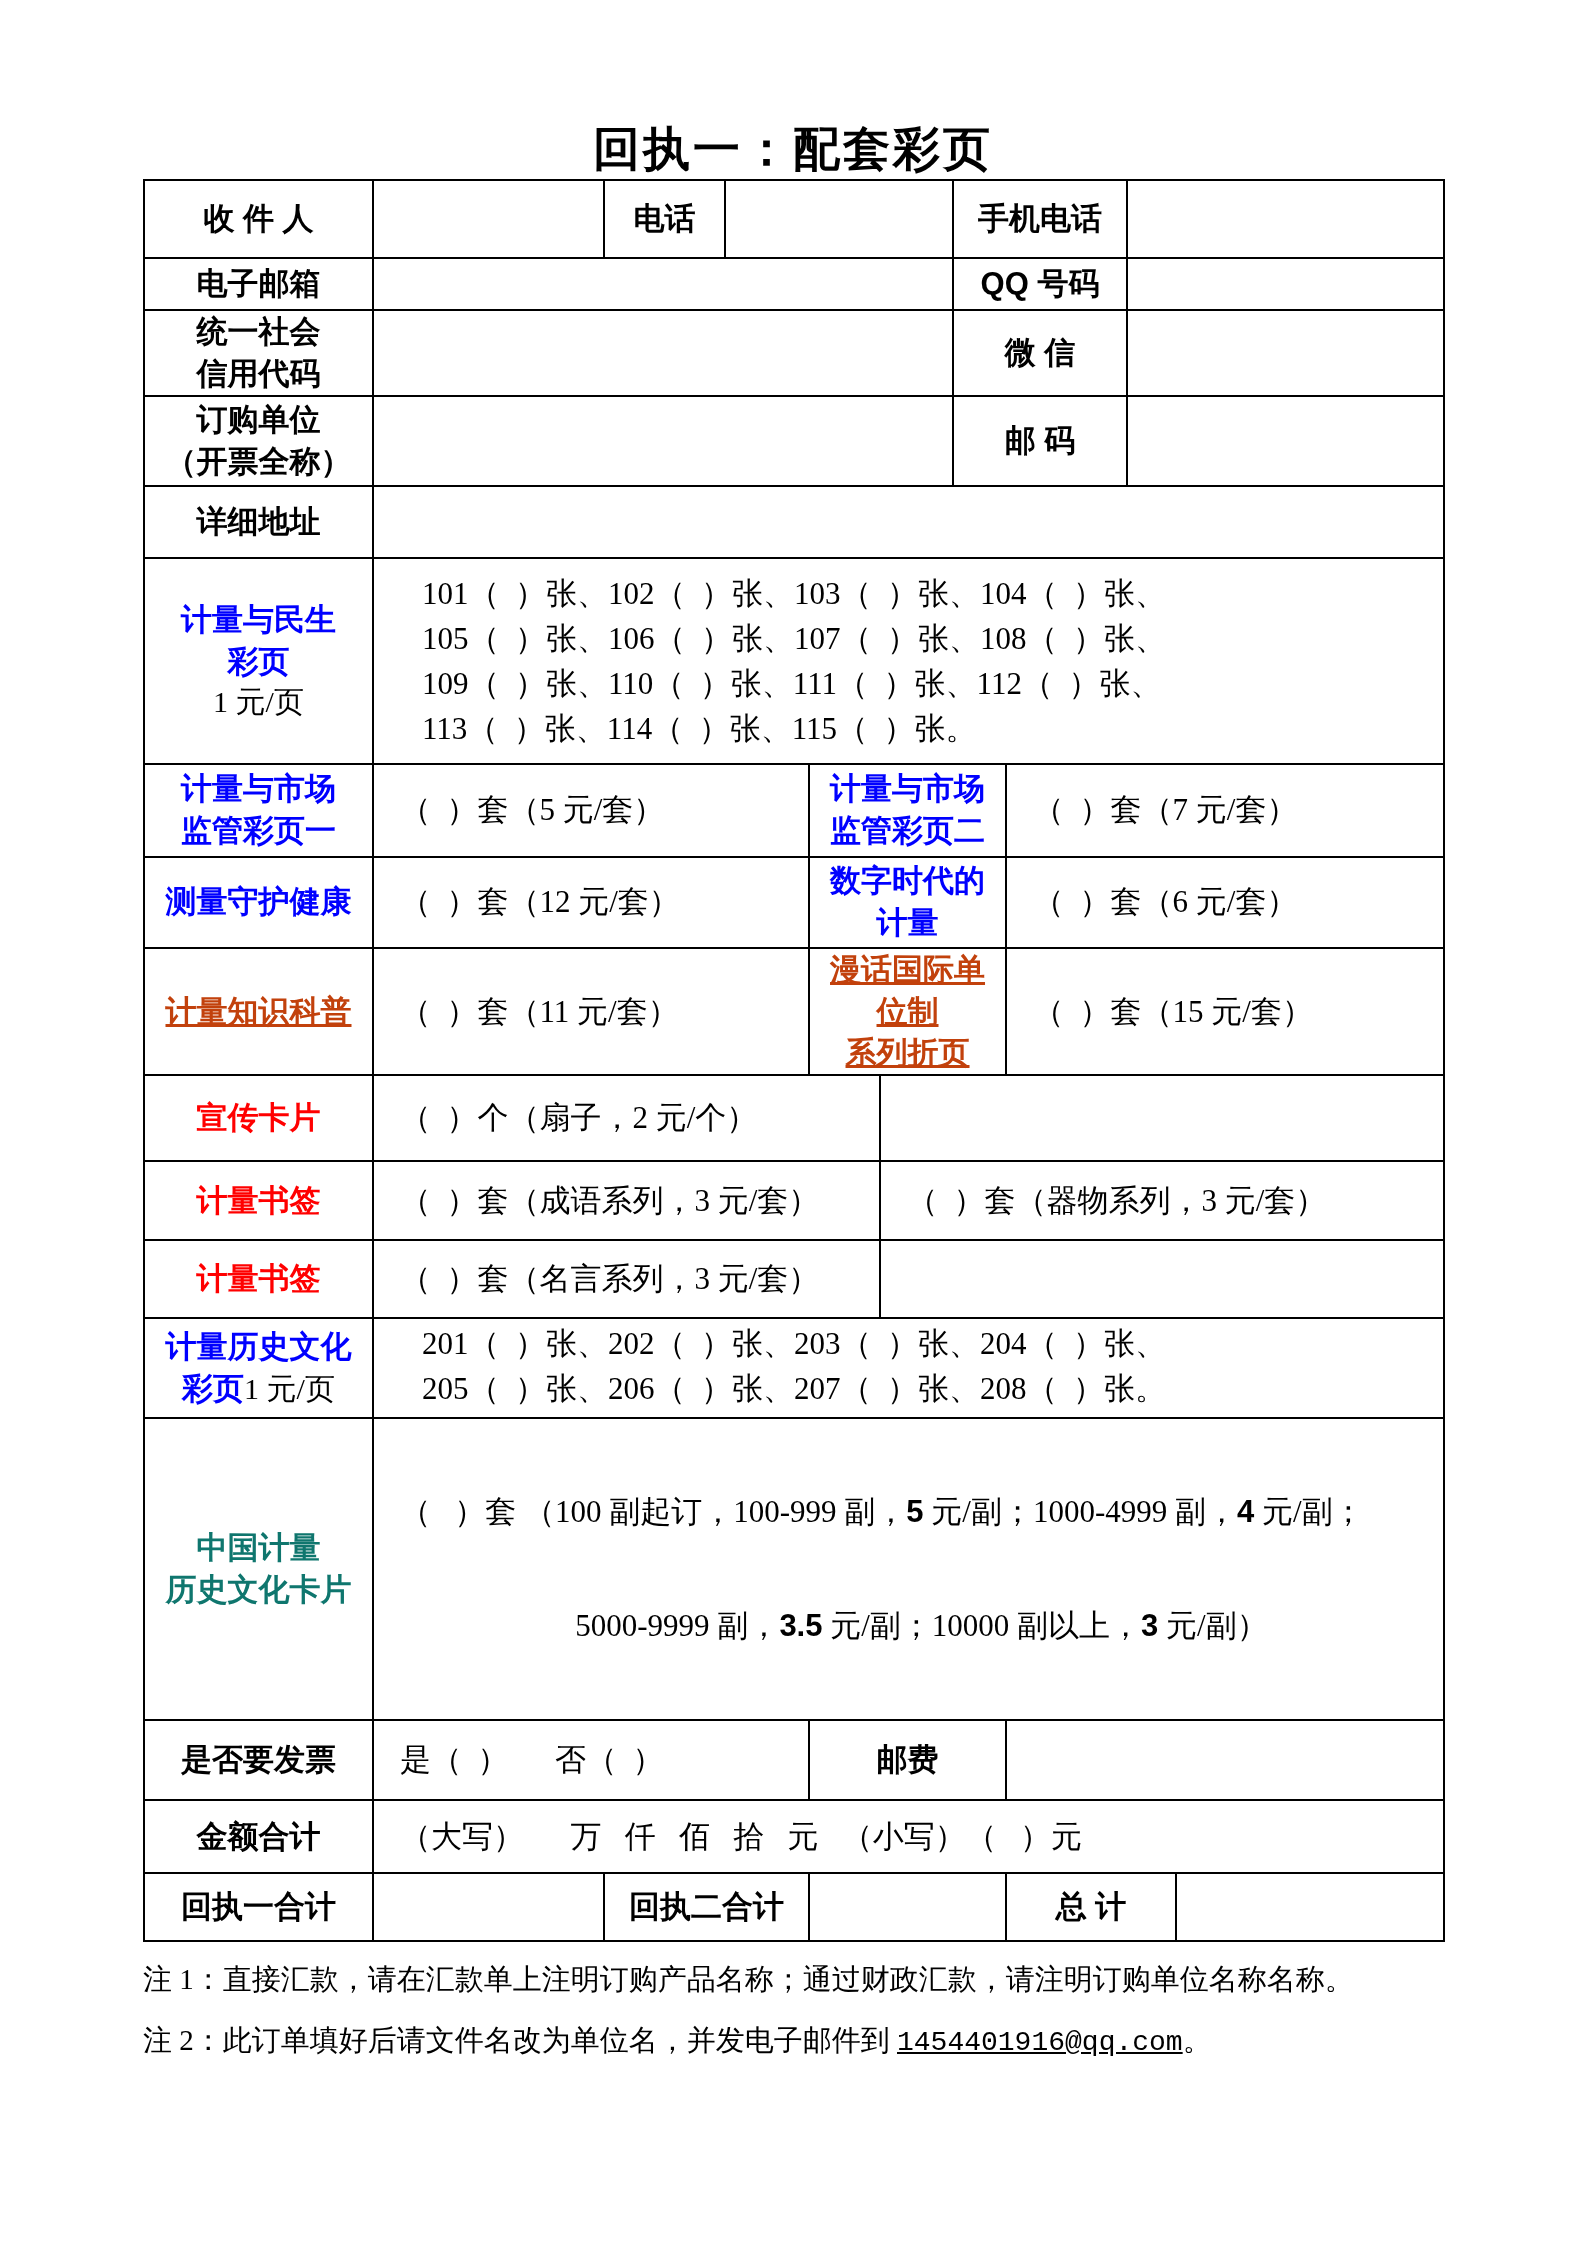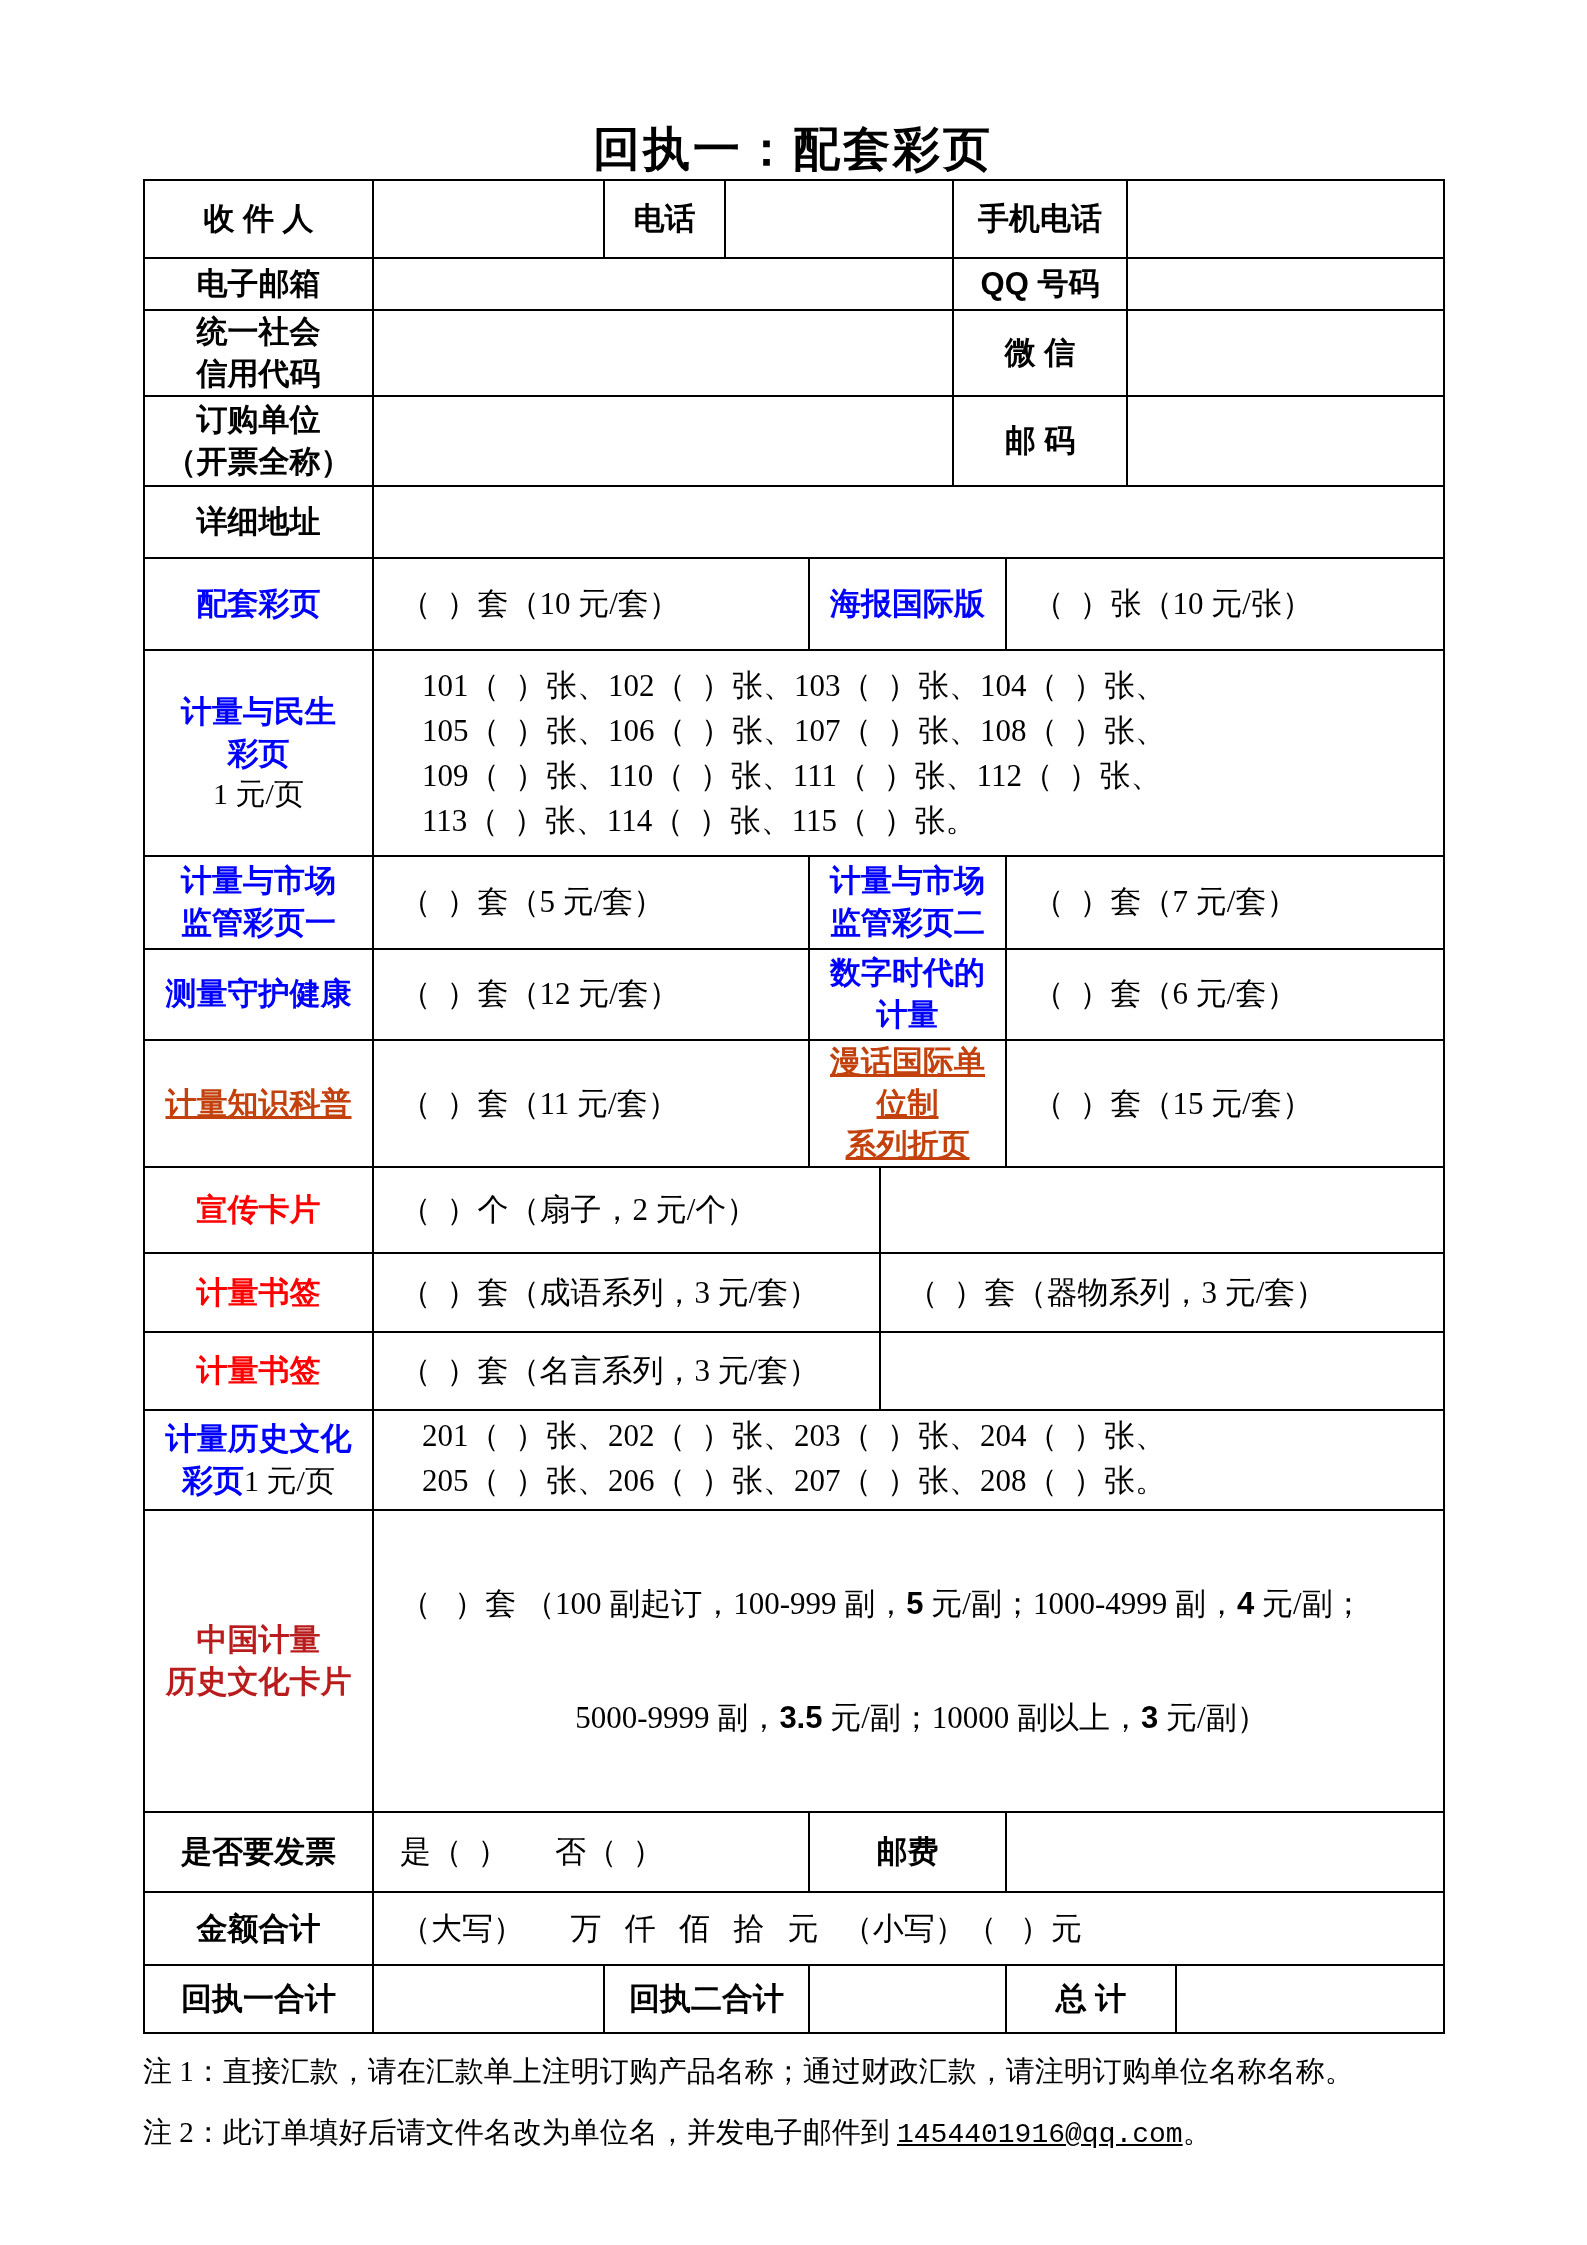--- a/index.html
+++ b/index.html
@@ -34,21 +34,21 @@
   .lbl {
     font-family:"Liberation Sans", sans-serif;
     font-weight:bold; text-align:center; line-height:1.35;
   }
   .cc { padding-left:26px; white-space:pre-wrap; }
   .lines { padding:12px 0 12px 48px;margin-top:12px; }
   .lines div { line-height:45px; white-space:pre-wrap; }
   .blue { color:#0000FF; }
   .green { color:#c2410c;text-decoration:underline; }
   .red { color:#FF0000; }
-  .magenta { color:#b91c1c; }
+  .magenta { color:#0f766e; }
   .sub-price {
     font-family:"Liberation Serif", serif;
     font-weight:normal; color:#000; font-size:30px;
   }
   .b { font-weight:bold; font-family:"Liberation Sans", sans-serif; }
   .card-line2 { text-align:center; padding-left:0; }
   .notes { margin-top:14px; font-size:29px; }
   .notes p { margin:0 0 14px 0; line-height:1.6; white-space:pre-wrap; }
   .email { text-decoration:underline; font-family:"Liberation Mono", monospace; font-size:28px; }
 </style>
@@ -108,26 +108,20 @@
         <td colspan="5"></td>
         <td colspan="2" class="lbl">邮    码</td>
         <td colspan="2"></td>
       </tr>
 
       <tr style="height:72px">
         <td class="lbl">详细地址</td>
         <td colspan="9"></td>
       </tr>
 
-      <tr style="height:92px">
-        <td class="lbl blue">配套彩页</td>
-        <td colspan="3" class="cc">（  ）套（10 元/套）</td>
-        <td colspan="3" class="lbl blue">海报国际版</td>
-        <td colspan="3" class="cc">（  ）张（10 元/张）</td>
-      </tr>
 
       <tr style="height:170px">
         <td class="lbl">
           <div class="blue">计量与民生</div>
           <div class="blue">彩页</div>
           <div class="sub-price">1 元/页</div>
         </td>
         <td colspan="9" class="lines">
           <div>101（  ）张、102（  ）张、103（  ）张、104（  ）张、</div>
           <div>105（  ）张、106（  ）张、107（  ）张、108（  ）张、</div>

